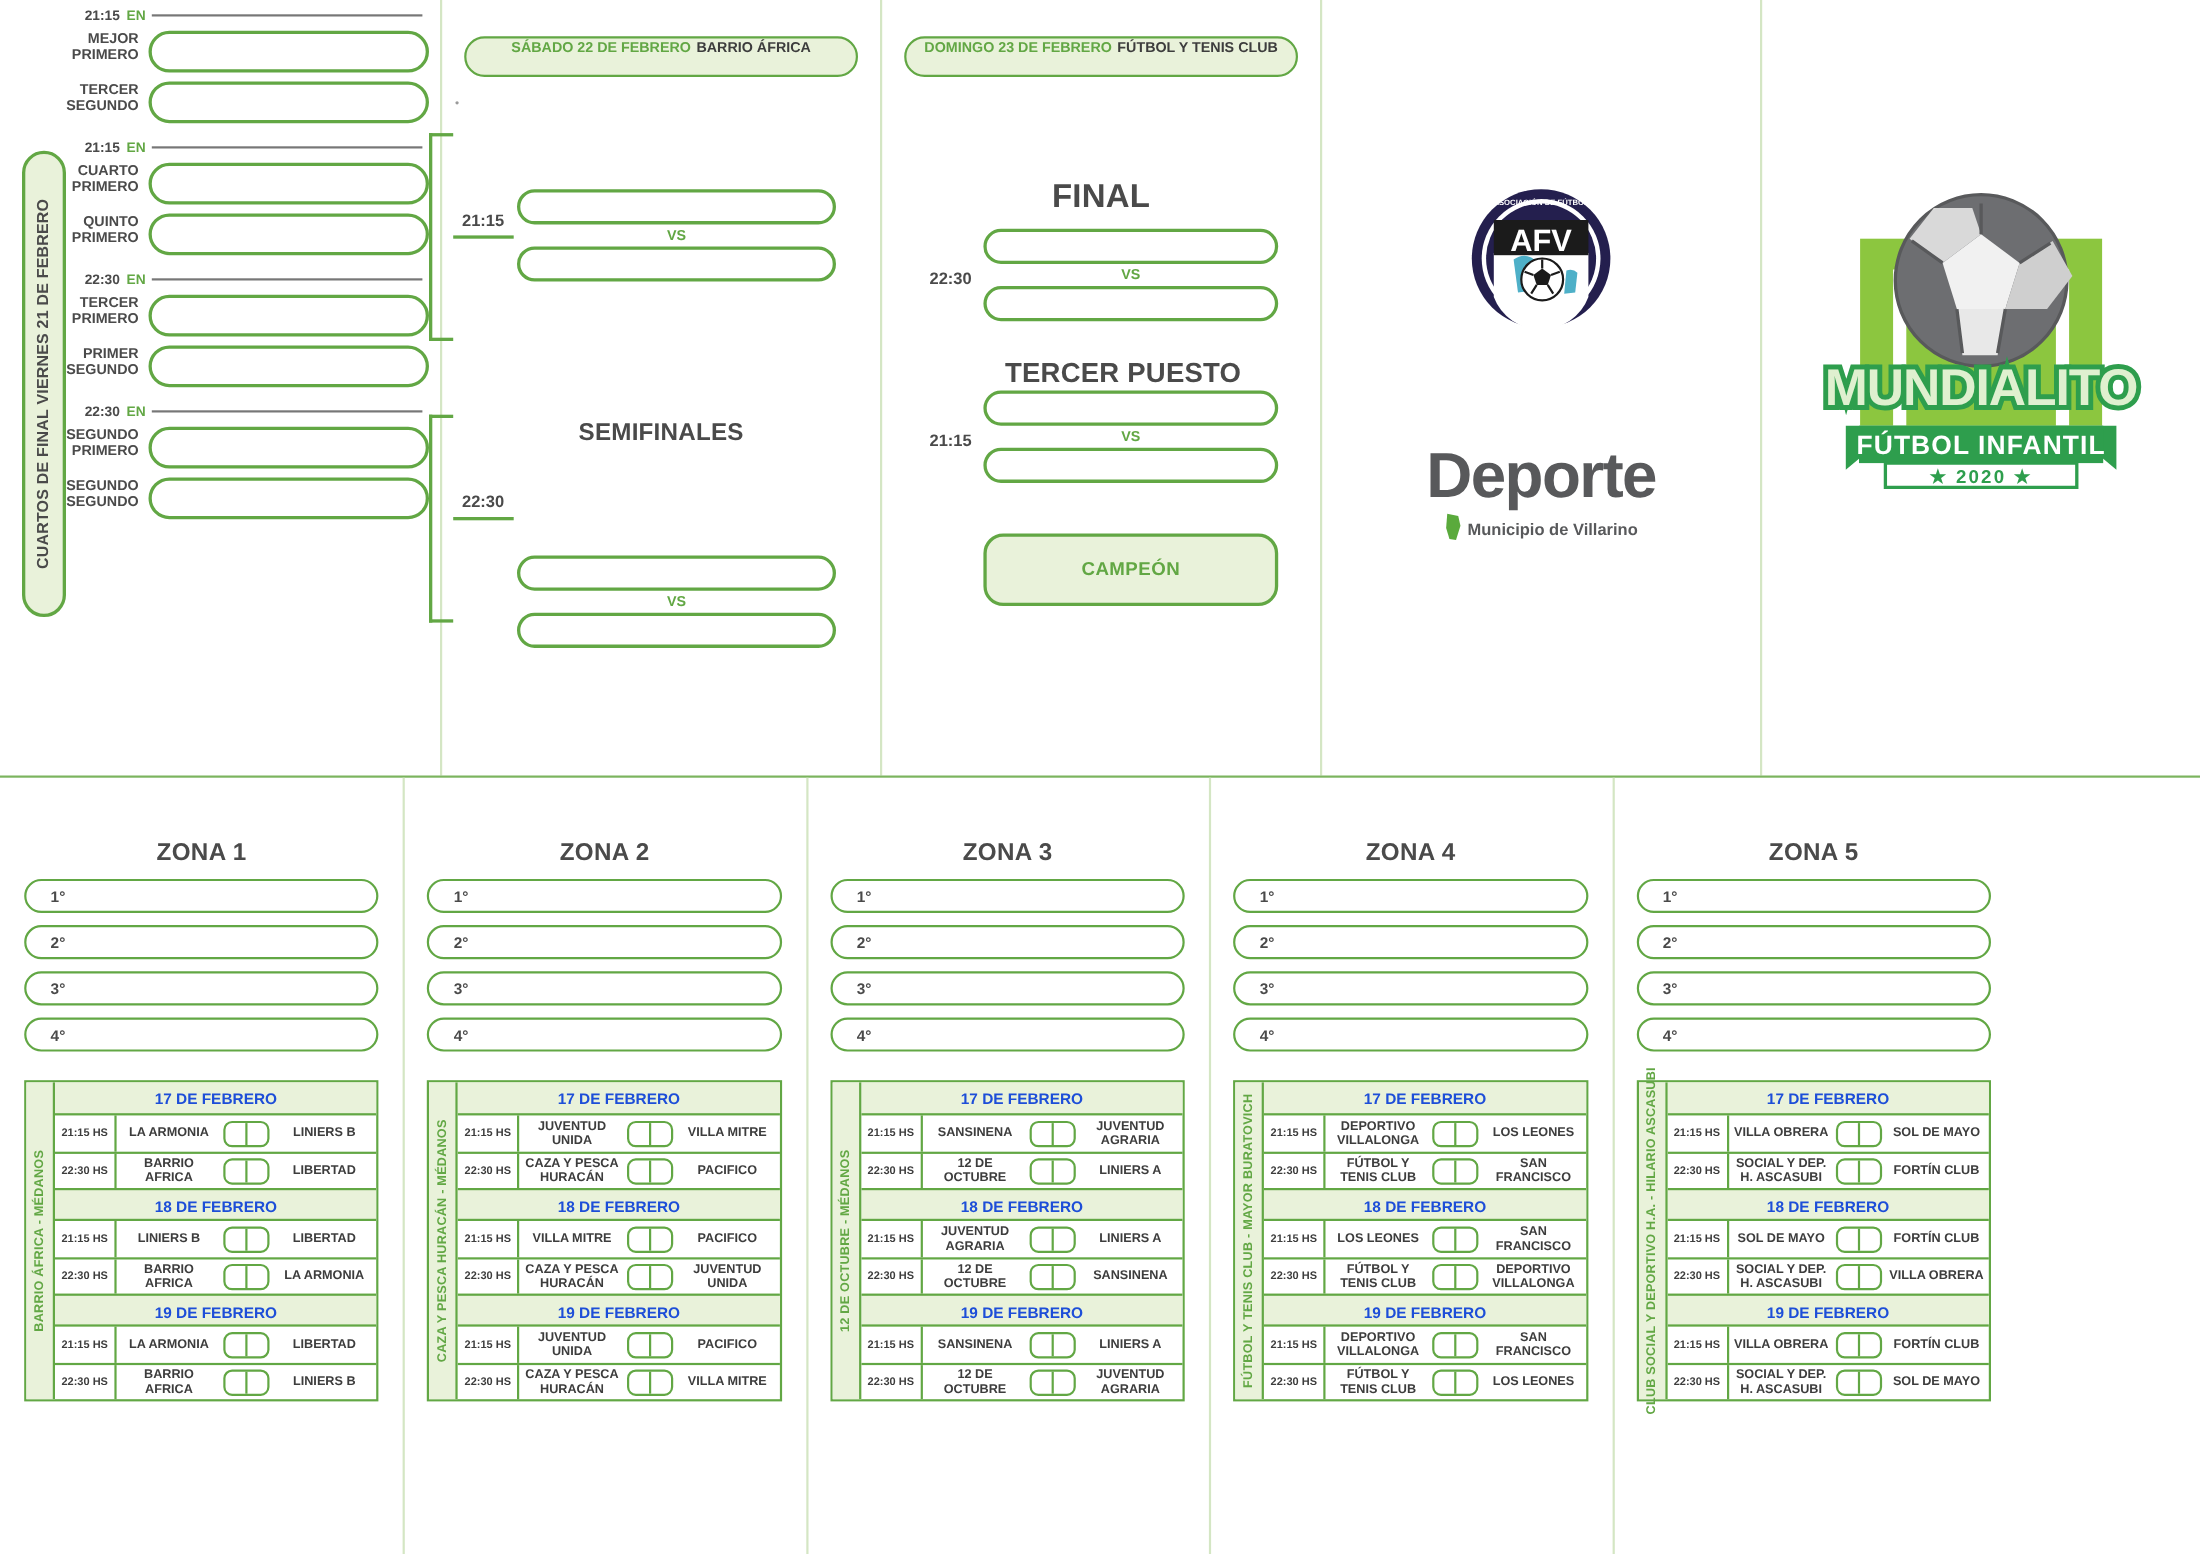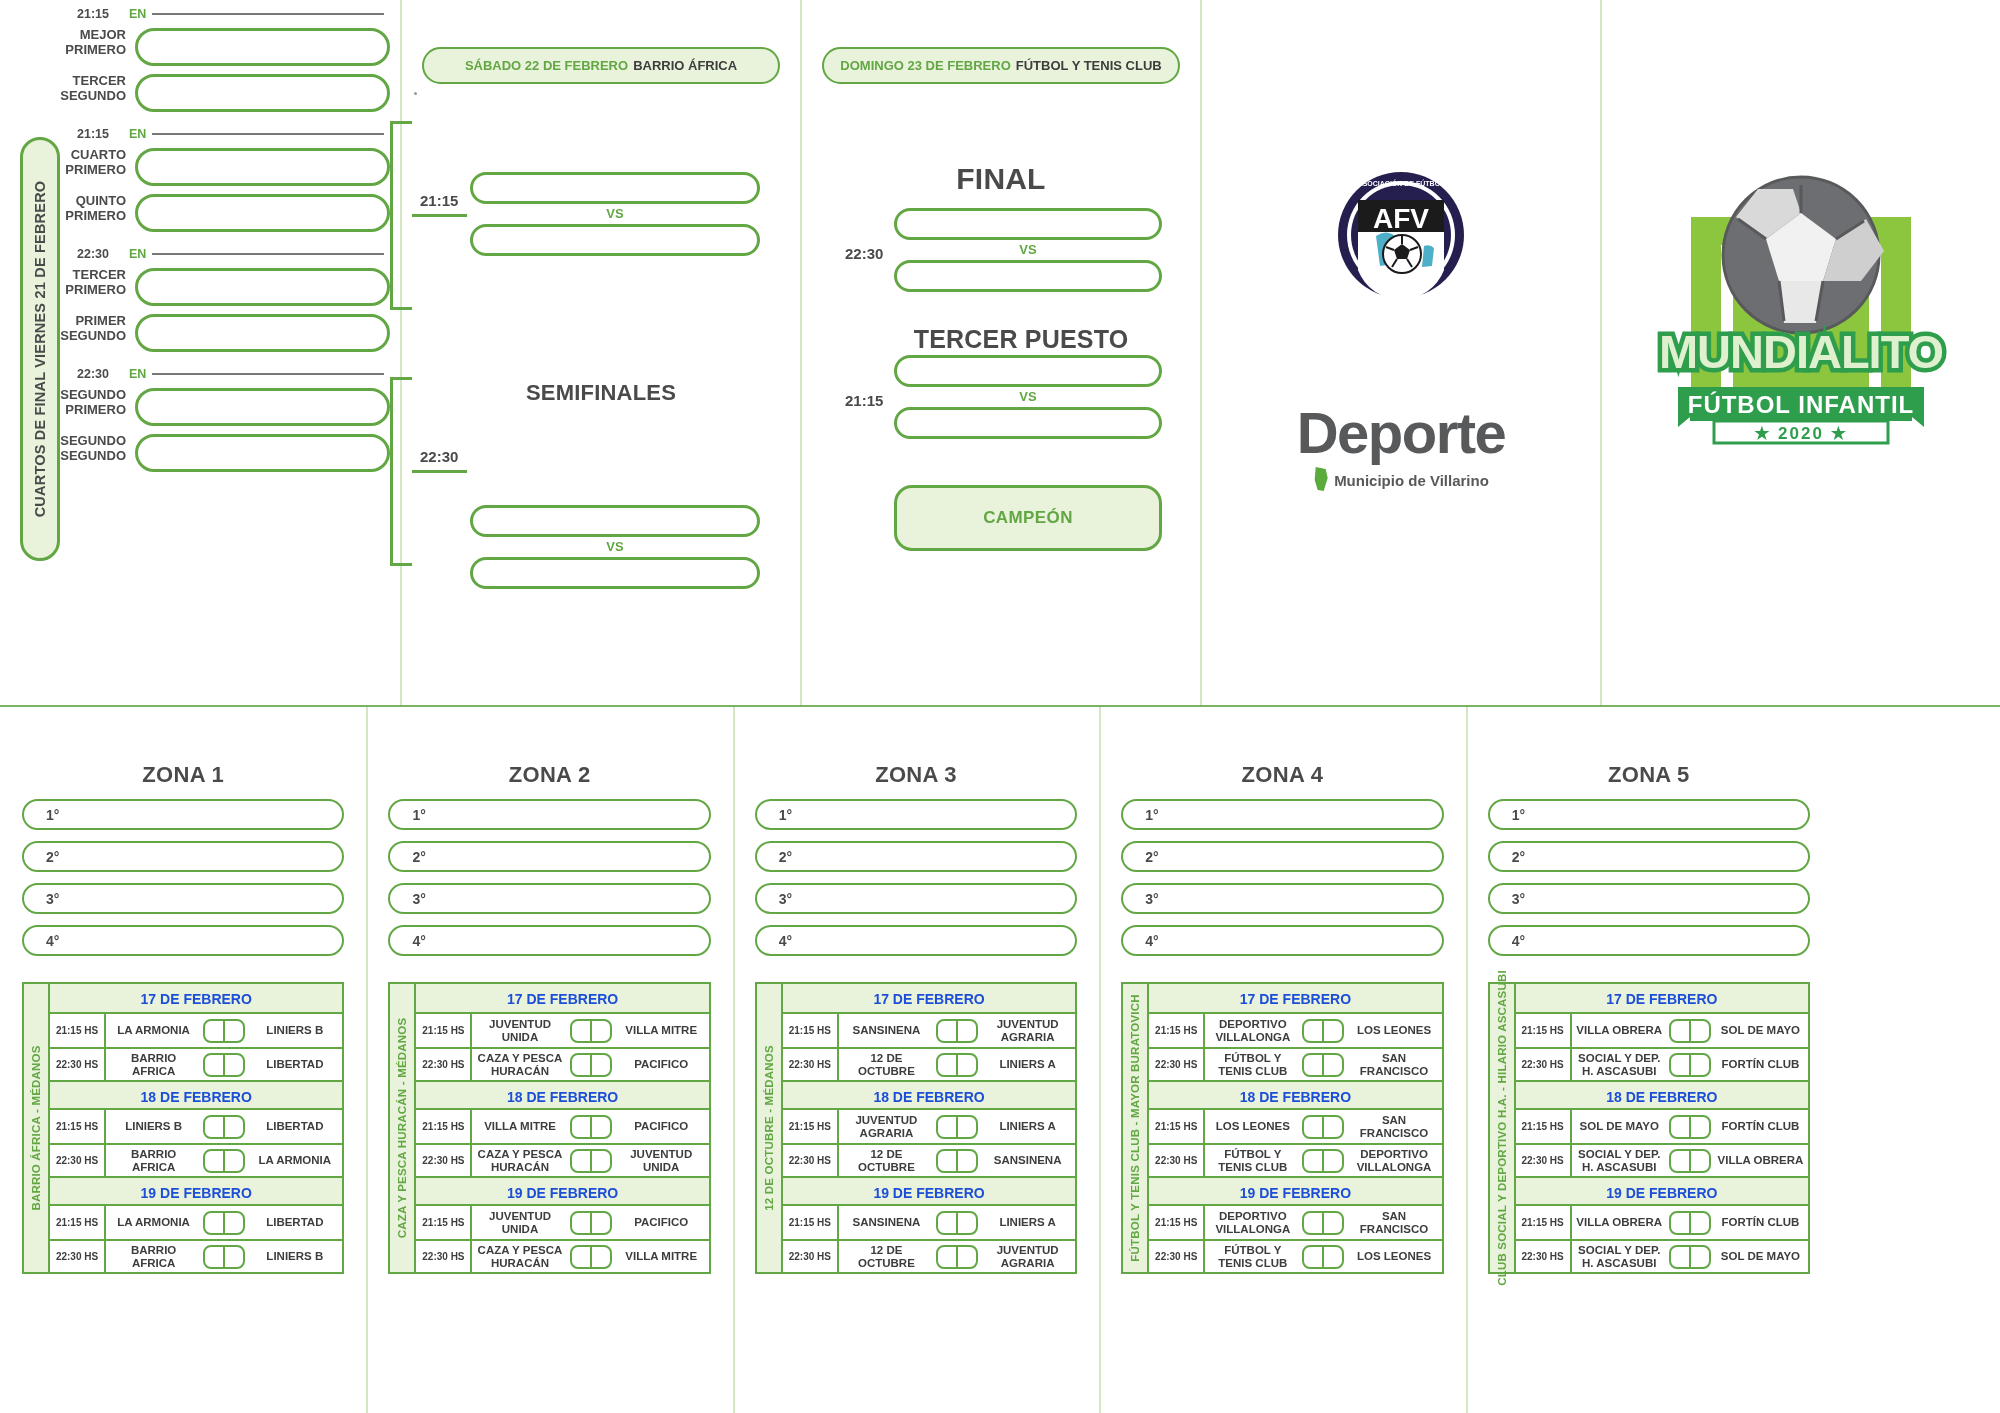--- a/index.html
+++ b/index.html
@@ -57,21 +57,21 @@
   .qf-rows { position: absolute; left: 60px; top: 0; width: 330px; }
   .timeline {
     position: relative; height: 28px; margin: 0 0 0 0;
     display: flex; align-items: center;
   }
   .timeline .t {
     font-size: 12.5px; font-weight: 700; color: #4a4a4a;
     margin-left: 17px;
   }
   .timeline .en {
-    font-size: 12.5px; font-weight: 700; color: #62a744; margin-left: 20px;
+    font-size: 12.5px; font-weight: 700; color: #62a744; margin-left: 6px;
   }
   .timeline .rule {
     flex: 1; height: 2px; background: #777; margin-left: 6px; margin-right: 6px;
   }
   .slotrow { display: flex; height: 46px; }
   .slotrow .lbl {
     width: 75px; text-align: right; padding-right: 9px;
     font-size: 13px; font-weight: 700; color: #4a4a4a; line-height: 1.12;
   }
   .slotrow .box { flex: 1; height: 38px; }
@@ -86,24 +86,24 @@
   .bracket-stem {
     position: absolute; height: 3px; background: #62a744; width: 55px;
   }
   .bracket-time {
     position: absolute; font-size: 15px; font-weight: 700; color: #4a4a4a;
   }
 
   
   .sf { position: absolute; left: 402px; top: 0; width: 398px; height: 705px; }
   .headpill {
-    position: absolute; left: 20px; top: 47px;
+    position: absolute; left: 20px; top: 33px;
     width: 358px; height: 37px;
     border: 2.5px solid #62a744; border-radius: 999px; background: #e9f2da;
-    display: flex; align-items: center; justify-content: center;
+    display: flex; align-items: flex-start; justify-content: center;
     white-space: nowrap;
   }
   .headpill .d { font-size: 13px; font-weight: 700; color: #62a744; }
   .headpill .v { font-size: 13px; font-weight: 700; color: #3d3d3d; margin-left: 5px; }
   .matchbox { position: absolute; width: 290px; }
   .matchbox .mb { height: 32px; }
   .matchbox .vs {
     text-align: center; font-size: 13px; font-weight: 700; color: #62a744;
     line-height: 20px;
   }

